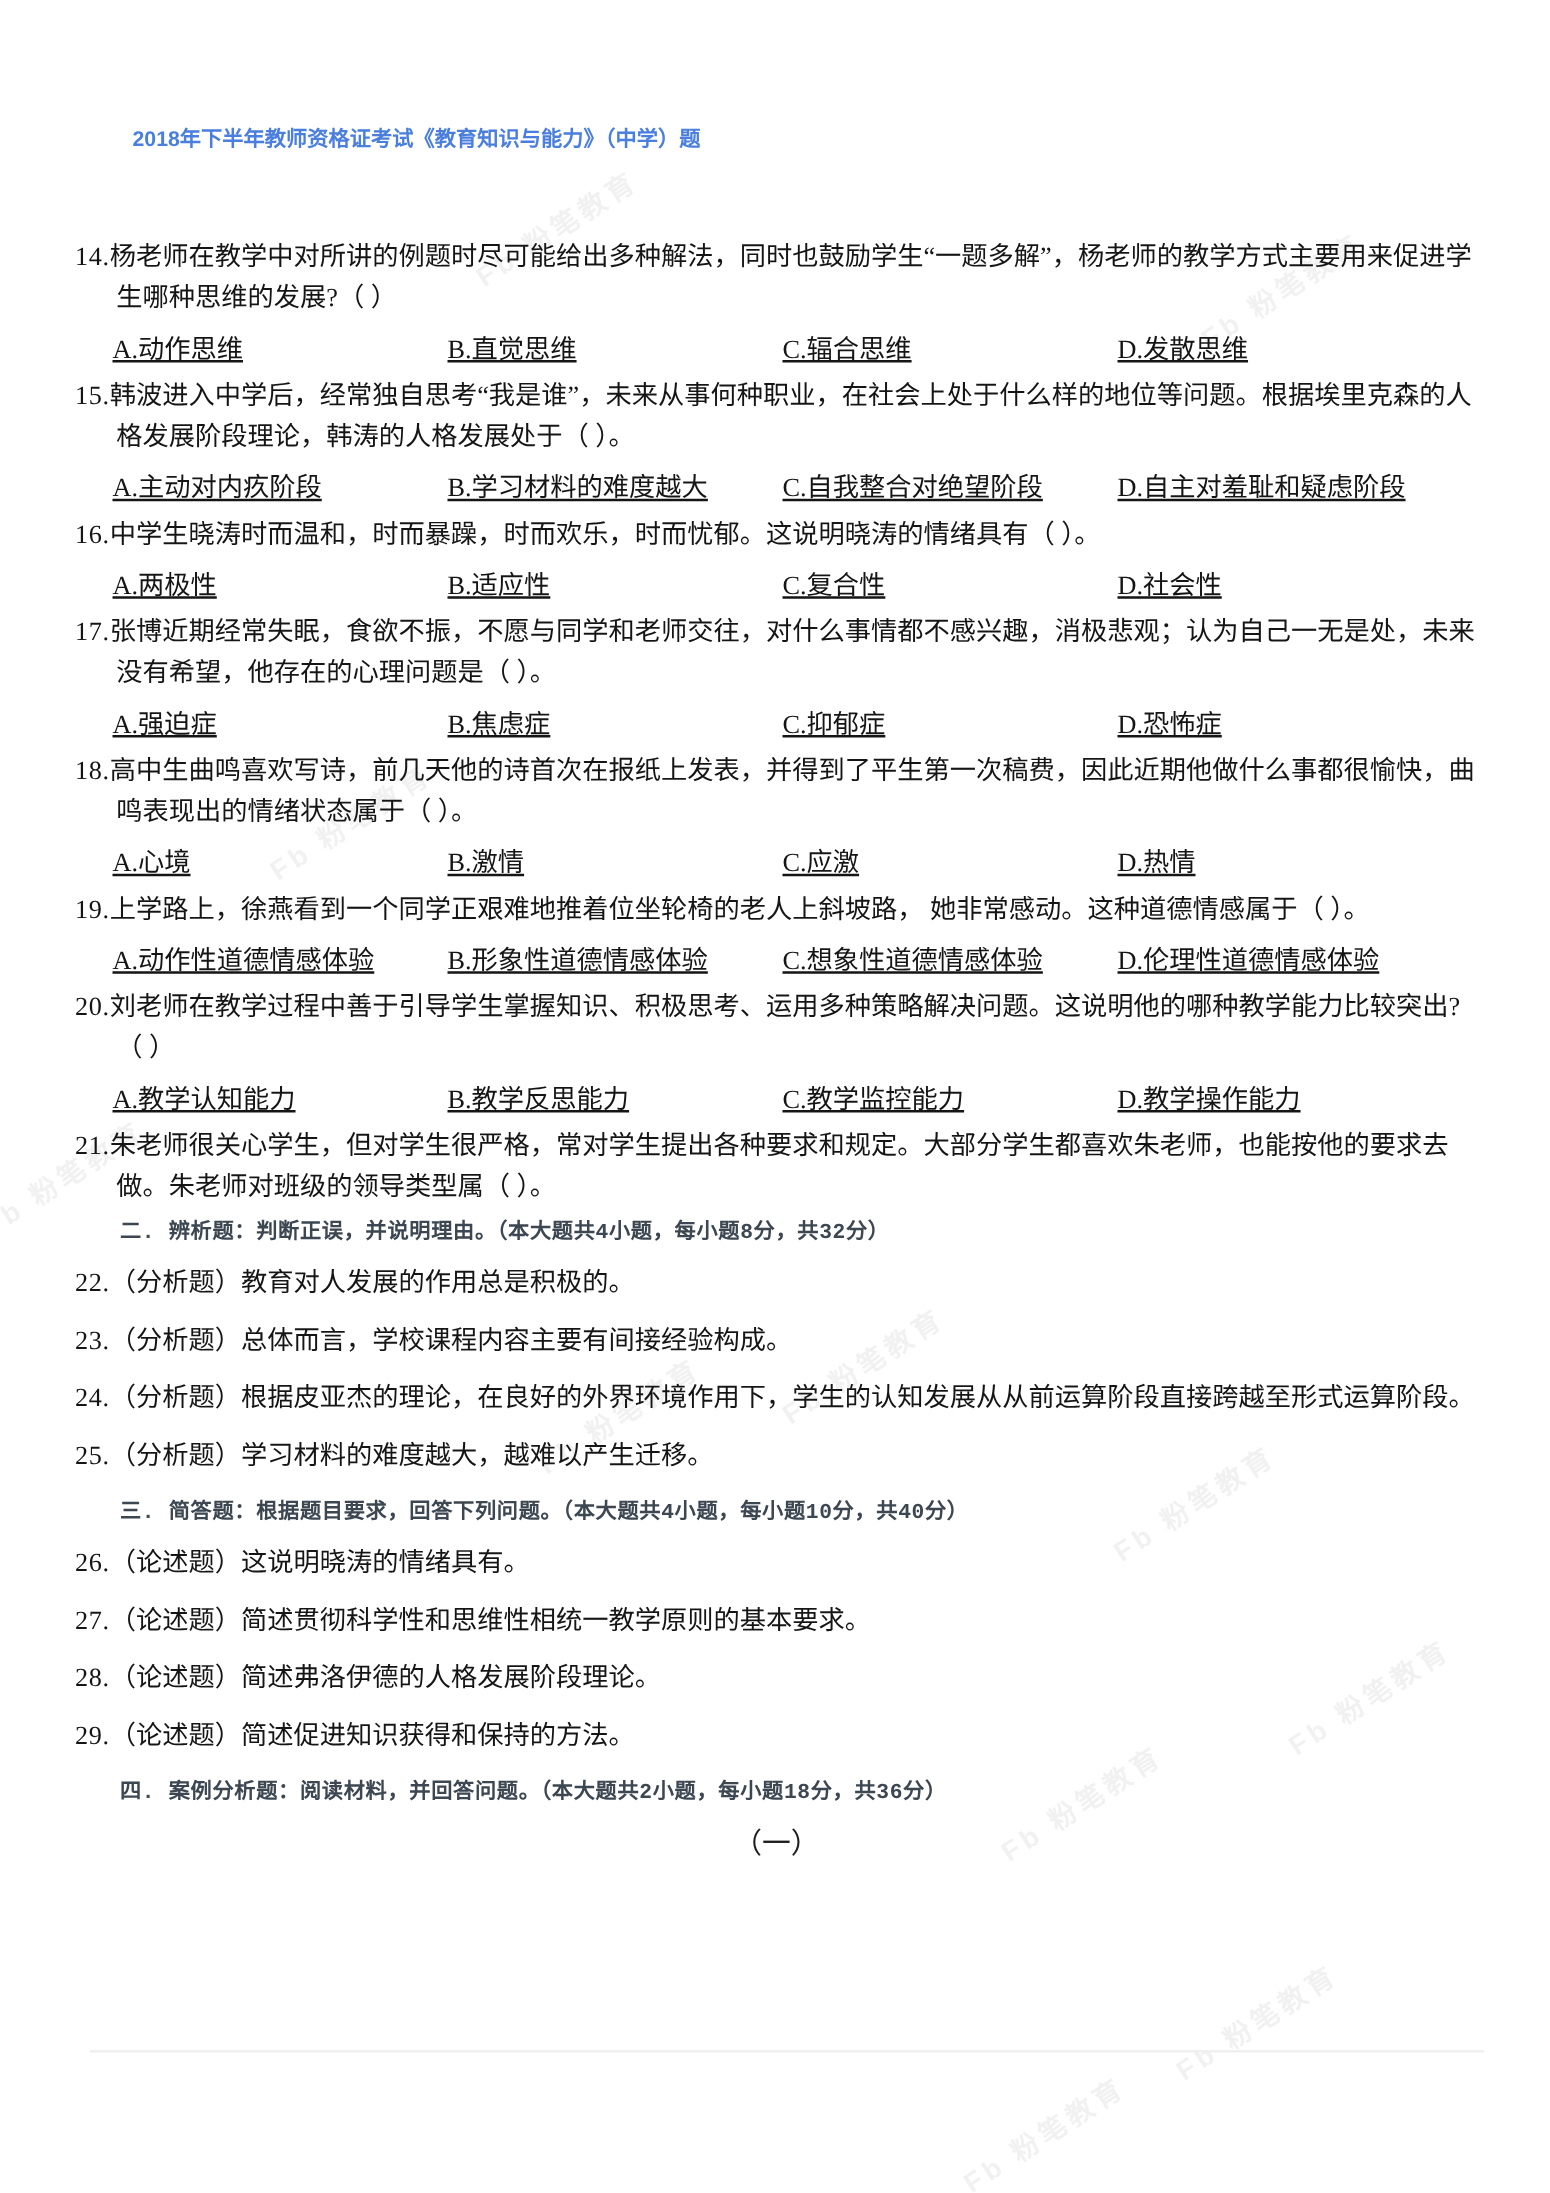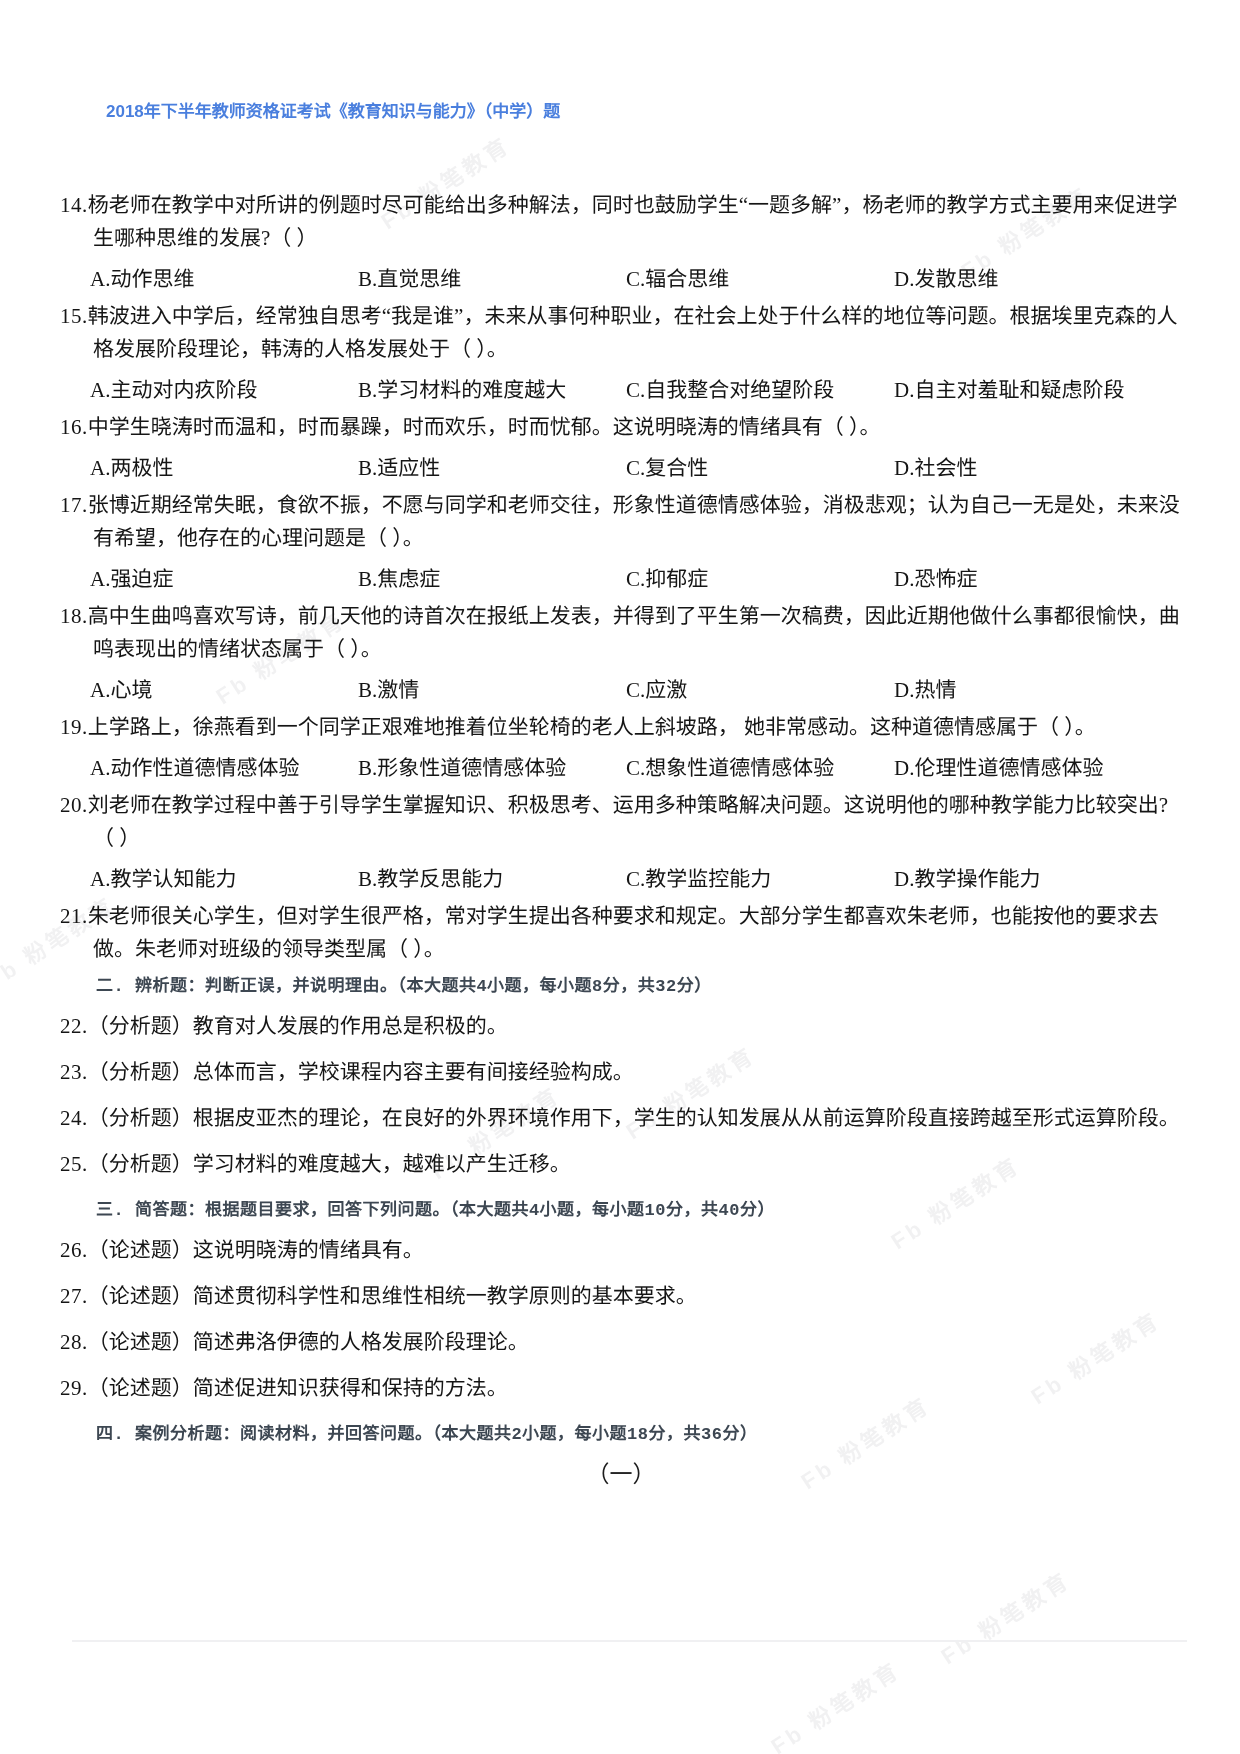--- a/index.html
+++ b/index.html
@@ -40,20 +40,21 @@
   }
   .q-num{letter-spacing:.5px;}
   .mcq{margin-bottom:4px;}
   .mcq .q{margin-bottom:0;}
   .options{
     display:grid;
     grid-template-columns:268px 268px 268px auto;
     margin:8px 0 2px 30px;
     font-size:21px;
     line-height:33px;
+    text-decoration:underline;
   }
   .sec-header{
     margin:4px 0 7px 36px;
     font-family:Liberation Mono, monospace;
     font-weight:bold;
     font-size:17px;
     line-height:33px;
     color:var(--header-dark);
     letter-spacing:.5px;
   }
@@ -124,21 +125,21 @@
       <div class="block mcq">
         <p class="q"><span class="q-num">16.</span><span class="q-body">中学生晓涛时而温和，时而暴躁，时而欢乐，时而忧郁。这说明晓涛的情绪具有（  ）。</span></p>
         <div class="options">
           <span class="opt">A.两极性</span>
           <span class="opt">B.适应性</span>
           <span class="opt">C.复合性</span>
           <span class="opt">D.社会性</span>
         </div>
       </div>
       <div class="block mcq">
-        <p class="q"><span class="q-num">17.</span><span class="q-body">张博近期经常失眠，食欲不振，不愿与同学和老师交往，形象性道德情感体验，消极悲观；认为自己一无是处，未来没有希望，他存在的心理问题是（  ）。</span></p>
+        <p class="q"><span class="q-num">17.</span><span class="q-body">张博近期经常失眠，食欲不振，不愿与同学和老师交往，对什么事情都不感兴趣，消极悲观；认为自己一无是处，未来没有希望，他存在的心理问题是（  ）。</span></p>
         <div class="options">
           <span class="opt">A.强迫症</span>
           <span class="opt">B.焦虑症</span>
           <span class="opt">C.抑郁症</span>
           <span class="opt">D.恐怖症</span>
         </div>
       </div>
       <div class="block mcq">
         <p class="q"><span class="q-num">18.</span><span class="q-body">高中生曲鸣喜欢写诗，前几天他的诗首次在报纸上发表，并得到了平生第一次稿费，因此近期他做什么事都很愉快，曲鸣表现出的情绪状态属于（  ）。</span></p>
         <div class="options">

